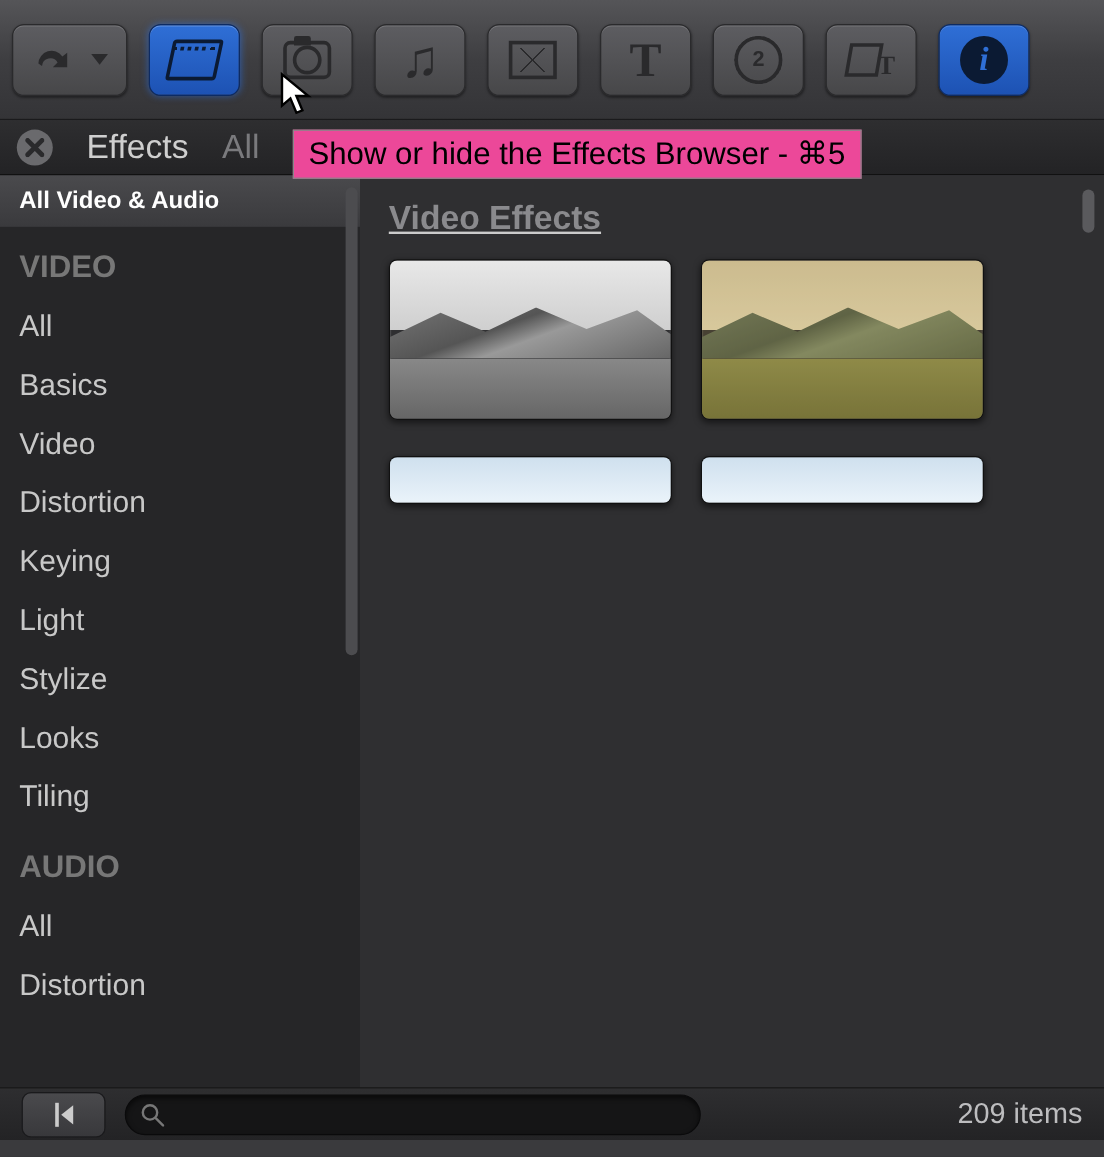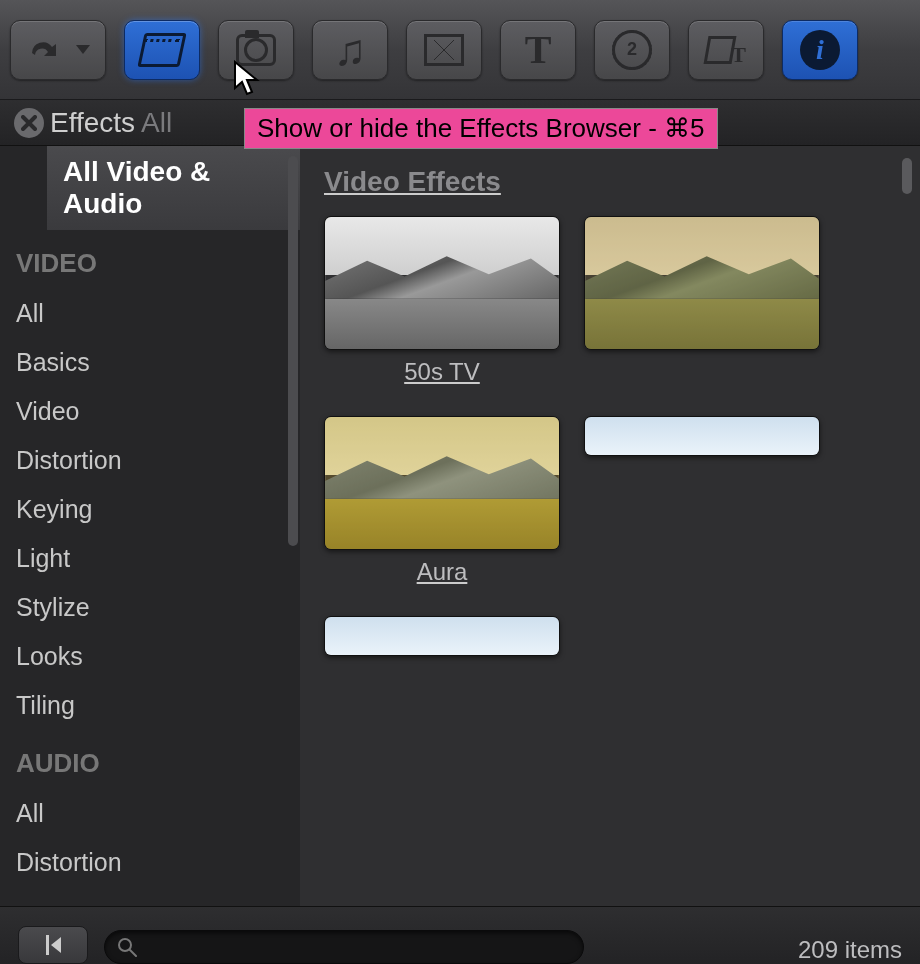--- a/index.html
+++ b/index.html
@@ -73,21 +73,21 @@
     pointer-events:none;
     z-index:50;
   }
 
   
   .panel-header {
     height: 46px;
     background: linear-gradient(#2e2e30,#232325);
     display:flex;
     align-items:center;
-    gap:6px;
+    gap:28px;
     padding:0 14px;
     border-bottom:1px solid #111;
     position:relative;
   }
   .close-circle{
     width:30px;height:30px;border-radius:50%;background:#6a6a6d;
     display:flex;align-items:center;justify-content:center;color:#2a2a2c;font-weight:bold;font-size:20px;
   }
   .hdr-title{font-size:28px;color:#cfcfcf;font-weight:400;}
   .hdr-all{font-size:28px;color:#7a7a7d;}
@@ -112,23 +112,22 @@
   }
   .sidebar {
     width: 300px;
     background:#262628;
     overflow-y:auto;
     position:relative;
   }
   .scrollbar-fake{position:absolute;right:2px;top:10px;width:10px;height:390px;background:#4c4c4f;border-radius:5px;}
   .sb-selected{
     background:linear-gradient(#4a4a4d,#3a3a3d);
-    color:#fff;font-size:28px;font-weight:bold;
+    color:#fff;font-size:20px;font-weight:bold;
     padding:10px 16px;
-    margin-left:47px;
   }
   .sb-section{
     color:#777;font-size:26px;font-weight:bold;
     padding:18px 16px 10px;
   }
   .sb-item{
     color:#c8c8c8;font-size:25px;
     padding:10px 16px;
     cursor:default;
   }
@@ -180,24 +179,24 @@
   .t-art::after{content:"";position:absolute;right:18px;bottom:18px;width:70px;height:70px;border-radius:50%;background:radial-gradient(circle,rgba(255,255,255,.55),rgba(255,255,255,0) 70%);}
   .t-aura .sky{background:linear-gradient(#d8d4a8,#e8e4c0);}
   .t-aura .mtn{background:linear-gradient(160deg,#6a7c88 0%,#4e606c 40%,#7c8e9a 55%,#566874 100%);clip-path:polygon(0 60%,18% 15%,34% 50%,52% 5%,70% 45%,88% 10%,100% 55%,100% 100%,0 100%);}
   .t-aura .grass{background:linear-gradient(#a89a3a,#887a28);}
   .t-aura::after{content:"";position:absolute;inset:0;background:rgba(200,160,40,.25);}
   .t-peek{height:40px;}
   .t-peek .sky{inset:0;background:linear-gradient(#cfe0ee,#eaf3fa);}
 
   
   .footer{
-    height:58px;
+    height:44px;
     background:linear-gradient(#2e2e30,#232325);
     border-top:1px solid #111;
-    display:flex;align-items:flex-end;gap:16px;padding:0 18px;
+    display:flex;align-items:center;gap:16px;padding:0 18px;
   }
   .ft-btn{
     width:70px;height:38px;border-radius:8px;
     background:linear-gradient(#4a4a4d,#38383b);
     border:1px solid #1a1a1c;
     display:flex;align-items:center;justify-content:center;color:#bbb;
   }
   .ft-btn .bar{width:3px;height:20px;background:#ccc;margin-right:2px;}
   .ft-btn .tri{width:0;height:0;border-top:8px solid transparent;border-bottom:8px solid transparent;border-right:10px solid #ccc;}
   .search{
@@ -289,36 +288,27 @@
     <div class="main-scroll"></div>
     <div class="grid-title">Video Effects</div>
     <div class="grid">
 
       <div class="cell">
         <div class="thumb t-50s">
             <div class="sky"></div>
             <div class="mtn"></div>
             <div class="grass"></div>
           </div>
-        <div class="cap">50s TV</div>
       </div>
       <div class="cell">
         <div class="thumb t-aged">
             <div class="sky"></div>
             <div class="mtn"></div>
             <div class="grass"></div>
           </div>
-      </div>
-      <div class="cell">
-        <div class="thumb t-aura">
-            <div class="sky"></div>
-            <div class="mtn"></div>
-            <div class="grass"></div>
-          </div>
-        <div class="cap">Aura</div>
       </div>
       <div class="cell">
         <div class="thumb t-peek">
             <div class="sky"></div>
           </div>
       </div>
       <div class="cell">
         <div class="thumb t-peek">
             <div class="sky"></div>
           </div>

